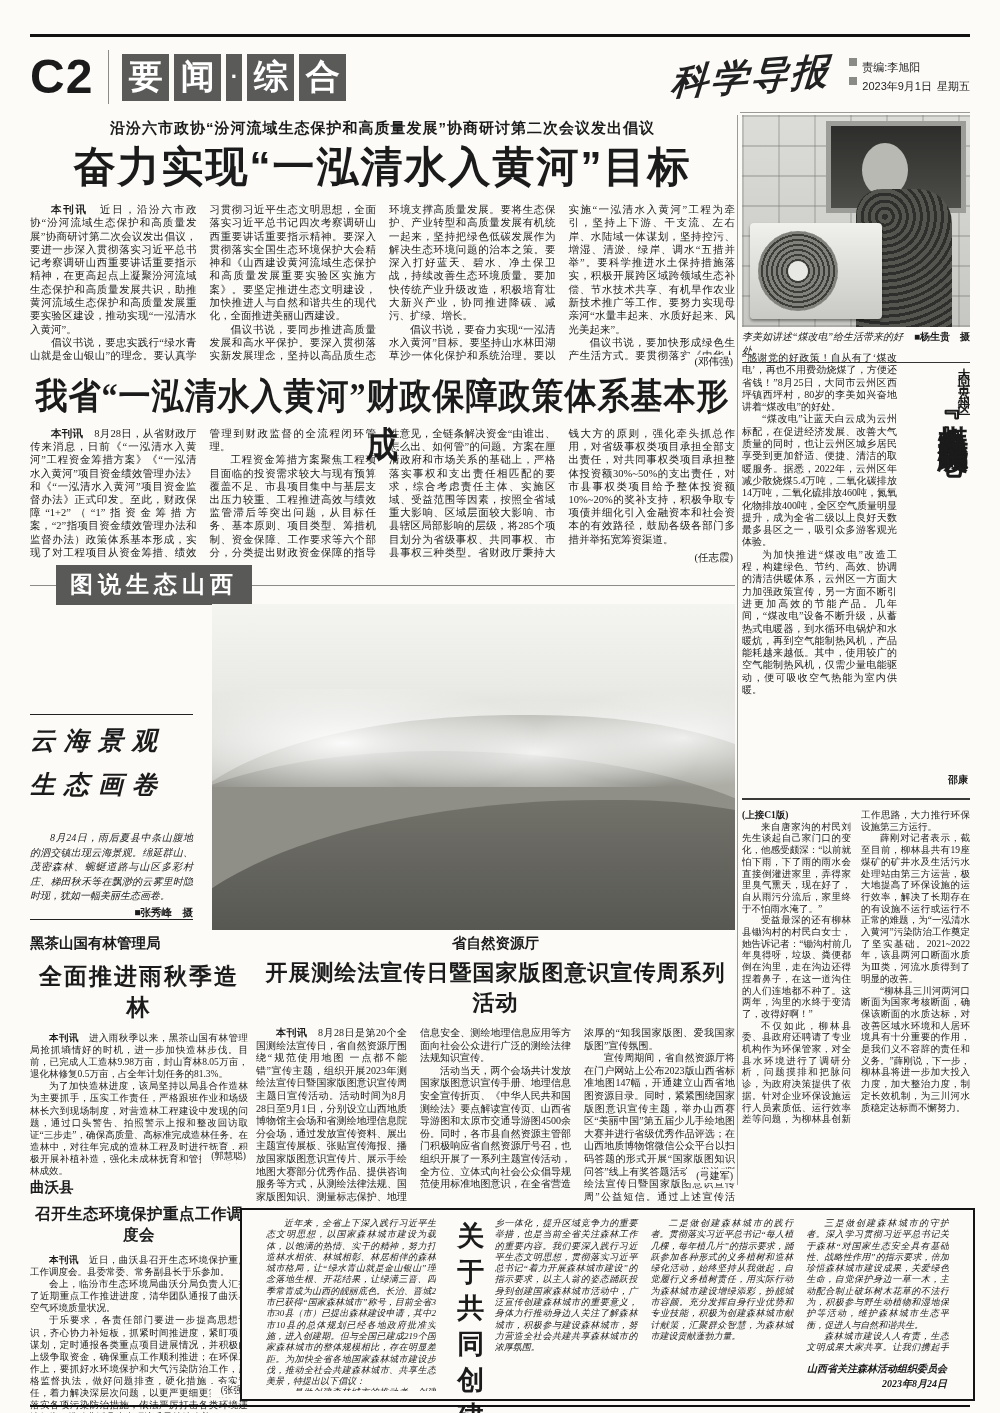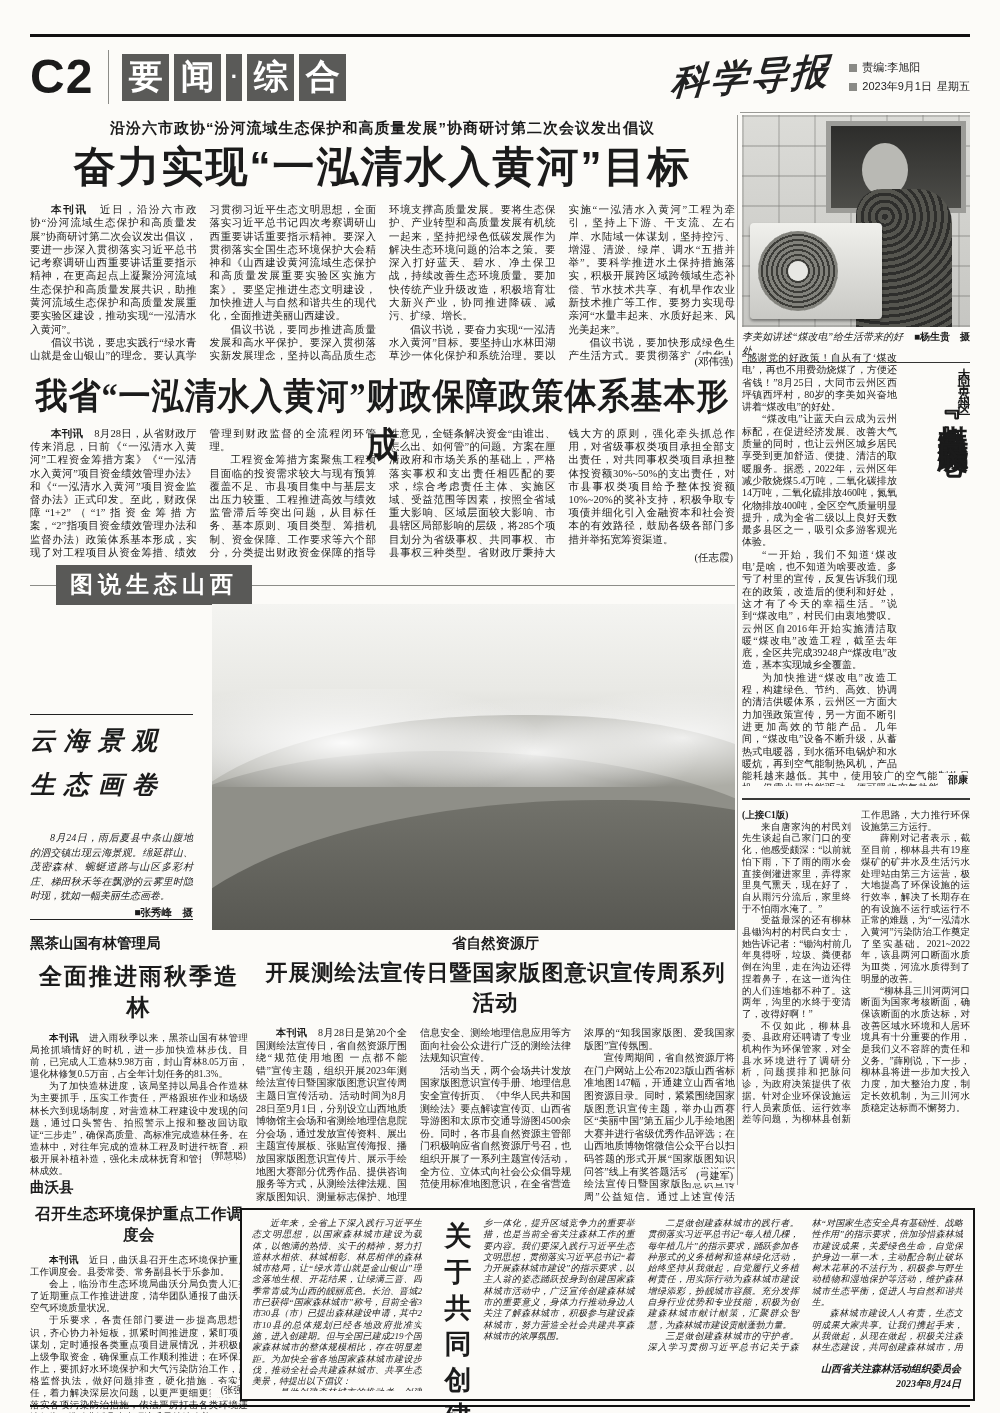--- a/index.html
+++ b/index.html
@@ -14,21 +14,21 @@
   .page-code{font-family:"Liberation Sans",sans-serif;font-weight:bold;font-size:48px;line-height:60px;letter-spacing:1px;}
   .head-vline{width:1px;height:54px;background:#8c8c88;margin:0 13px 0 15px;}
   .section-boxes{display:flex;gap:5px;align-items:center;}
   .sec-box{width:47px;height:47px;background:#5a5a58;color:#fff;display:flex;align-items:center;justify-content:center;
            font-family:"Liberation Sans",sans-serif;font-weight:bold;font-size:34px;}
   .sec-box.dot{width:16px;font-size:22px;}
   .head-right{margin-left:auto;display:flex;align-items:center;gap:18px;}
   .paper-name{font-family:"DejaVu Serif",serif;font-style:italic;font-weight:bold;font-size:37px;
               letter-spacing:3px;transform:rotate(-4deg) skewX(-8deg);color:#222;}
   .editor-info{font-family:"Liberation Sans",sans-serif;font-size:11px;line-height:19px;color:#222;}
-  .editor-info .row{display:flex;align-items:center;gap:5px;}
+  .editor-info .row{display:flex;gap:5px;}
   .sq{display:inline-block;width:8px;height:8px;background:#8a8a86;}
   .header-underline{left:740px;width:230px;top:112px;height:1px;}
 
   
   .para{margin:0;text-indent:2em;text-align:justify;}
   .para.cont{text-indent:0;}
   .para.bold{font-weight:bold;}
   .abs-byline{position:absolute;background:#fcfbf8;padding:0 2px 0 10px;}
 
   
@@ -115,21 +115,21 @@
   .quwo-body{margin-top:8px;font-size:9.5px;line-height:12.1px;height:160px;overflow:hidden;}
   .quwo-byline{right:752px;top:1384px;font-size:9.5px;}
   .survey{position:absolute;left:256px;top:934px;width:479px;}
   .survey .kicker-sm{text-align:center;}
   .survey .headline-md{font-size:22px;letter-spacing:1px;margin-top:5px;}
   .survey-body{margin-top:9px;column-count:3;column-gap:13px;font-size:10px;line-height:12.6px;height:188px;overflow:hidden;}
   .survey-byline{right:265px;top:1169px;font-size:10px;}
 
   
   .proposal{position:absolute;left:240px;top:1208px;width:735px;height:193px;border:2.5px solid #141414;
-            background:#fcfbf8;box-sizing:border-box;display:flex;gap:13px;padding:8px 10px;}
+            background:#fcfbf8;box-sizing:border-box;display:flex;gap:13px;padding:8px 24px;}
   .p-col1{width:170px;font-size:9px;line-height:11.3px;font-style:italic;overflow:hidden;}
   .p-right{flex:1;position:relative;display:flex;flex-direction:row;}
   .p-headline{text-align:center;font-family:"Liberation Sans",sans-serif;font-weight:bold;font-size:27px;
               letter-spacing:2px;margin:0 0 7px;}
   .p-cols{column-count:3;column-gap:13px;font-size:9px;line-height:11.3px;font-style:italic;height:140px;overflow:hidden;}
   .p-sign{position:absolute;right:2px;bottom:0;text-align:right;font-size:10px;font-style:italic;font-weight:bold;
           background:#fcfbf8;padding:1px 0 0 10px;line-height:15px;}
   .bottom-rule{left:30px;width:940px;top:1405px;height:2px;}
 </style>
 </head>
@@ -202,21 +202,20 @@
   </div>
 
   <div class="coal">
     <div class="v-head">
       <div class="v-region">大同市云州区</div>
       <div class="v-title">『煤改电』清洁低碳暖民心</div>
     </div>
     <div>
         <p class="para cont">“感谢党的好政策！自从有了‘煤改电’，再也不用费劲烧煤了，方便还省钱！”8月25日，大同市云州区西坪镇西坪村，80岁的李美如兴奋地讲着“煤改电”的好处。</p>
         <p class="para">“煤改电”让蓝天白云成为云州标配，在促进经济发展、改善大气质量的同时，也让云州区城乡居民享受到更加舒适、便捷、清洁的取暖服务。据悉，2022年，云州区年减少散烧煤5.4万吨，二氧化碳排放14万吨，二氧化硫排放460吨，氮氧化物排放400吨，全区空气质量明显提升，成为全省二级以上良好天数最多县区之一，吸引众多游客观光体验。</p>
-        <p class="para">“一开始，我们不知道‘煤改电’是啥，也不知道为啥要改造。多亏了村里的宣传，反复告诉我们现在的政策，改造后的便利和好处，这才有了今天的幸福生活。”说到“煤改电”，村民们由衷地赞叹。云州区自2016年开始实施清洁取暖“煤改电”改造工程，截至去年底，全区共完成39248户“煤改电”改造，基本实现城乡全覆盖。</p>
         <p class="para">为加快推进“煤改电”改造工程，构建绿色、节约、高效、协调的清洁供暖体系，云州区一方面大力加强政策宣传，另一方面不断引进更加高效的节能产品。几年间，“煤改电”设备不断升级，从蓄热式电暖器，到水循环电锅炉和水暖炕，再到空气能制热风机，产品能耗越来越低。其中，使用较广的空气能制热风机，仅需少量电能驱动，便可吸收空气热能为室内供暖。</p>
       </div>
   </div>
   <span class="abs-byline coal-byline">邵康</span>
   <div class="right-divider"></div>
 
   <div class="continued">
       <p class="para cont bold">(上接C1版)</p>
       <p class="para">来自唐家沟的村民刘先生谈起自己家门口的变化，他感受颇深：“以前就怕下雨，下了雨的雨水会直接倒灌进家里，弄得家里臭气熏天，现在好了，自从雨污分流后，家里终于不怕雨水淹了。”</p>
       <p class="para">受益最深的还有柳林县锄沟村的村民白女士，她告诉记者：“锄沟村前几年臭得呀，垃圾、粪便都倒在沟里，走在沟边还得捏着鼻子，在这一道沟住的人们连地都不种了。这两年，沟里的水终于变清了，改得好啊！”</p>

